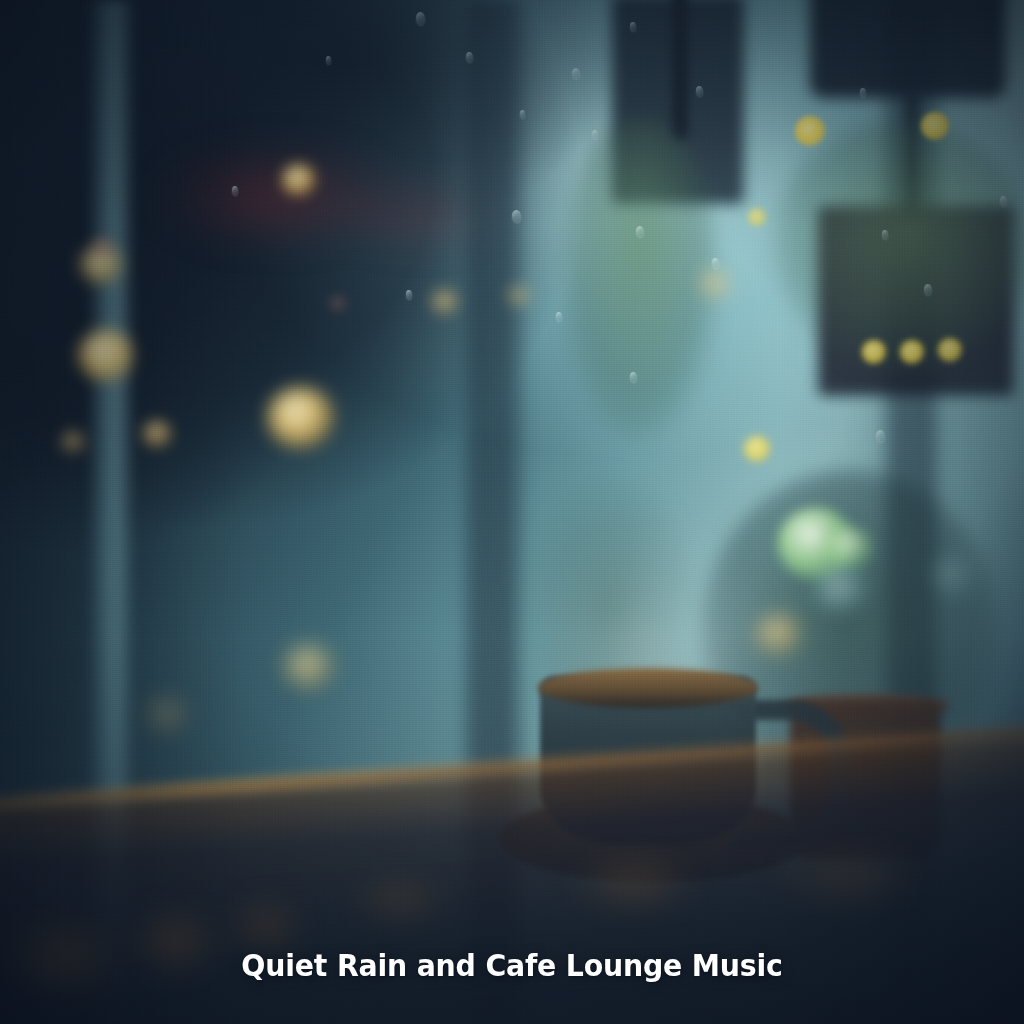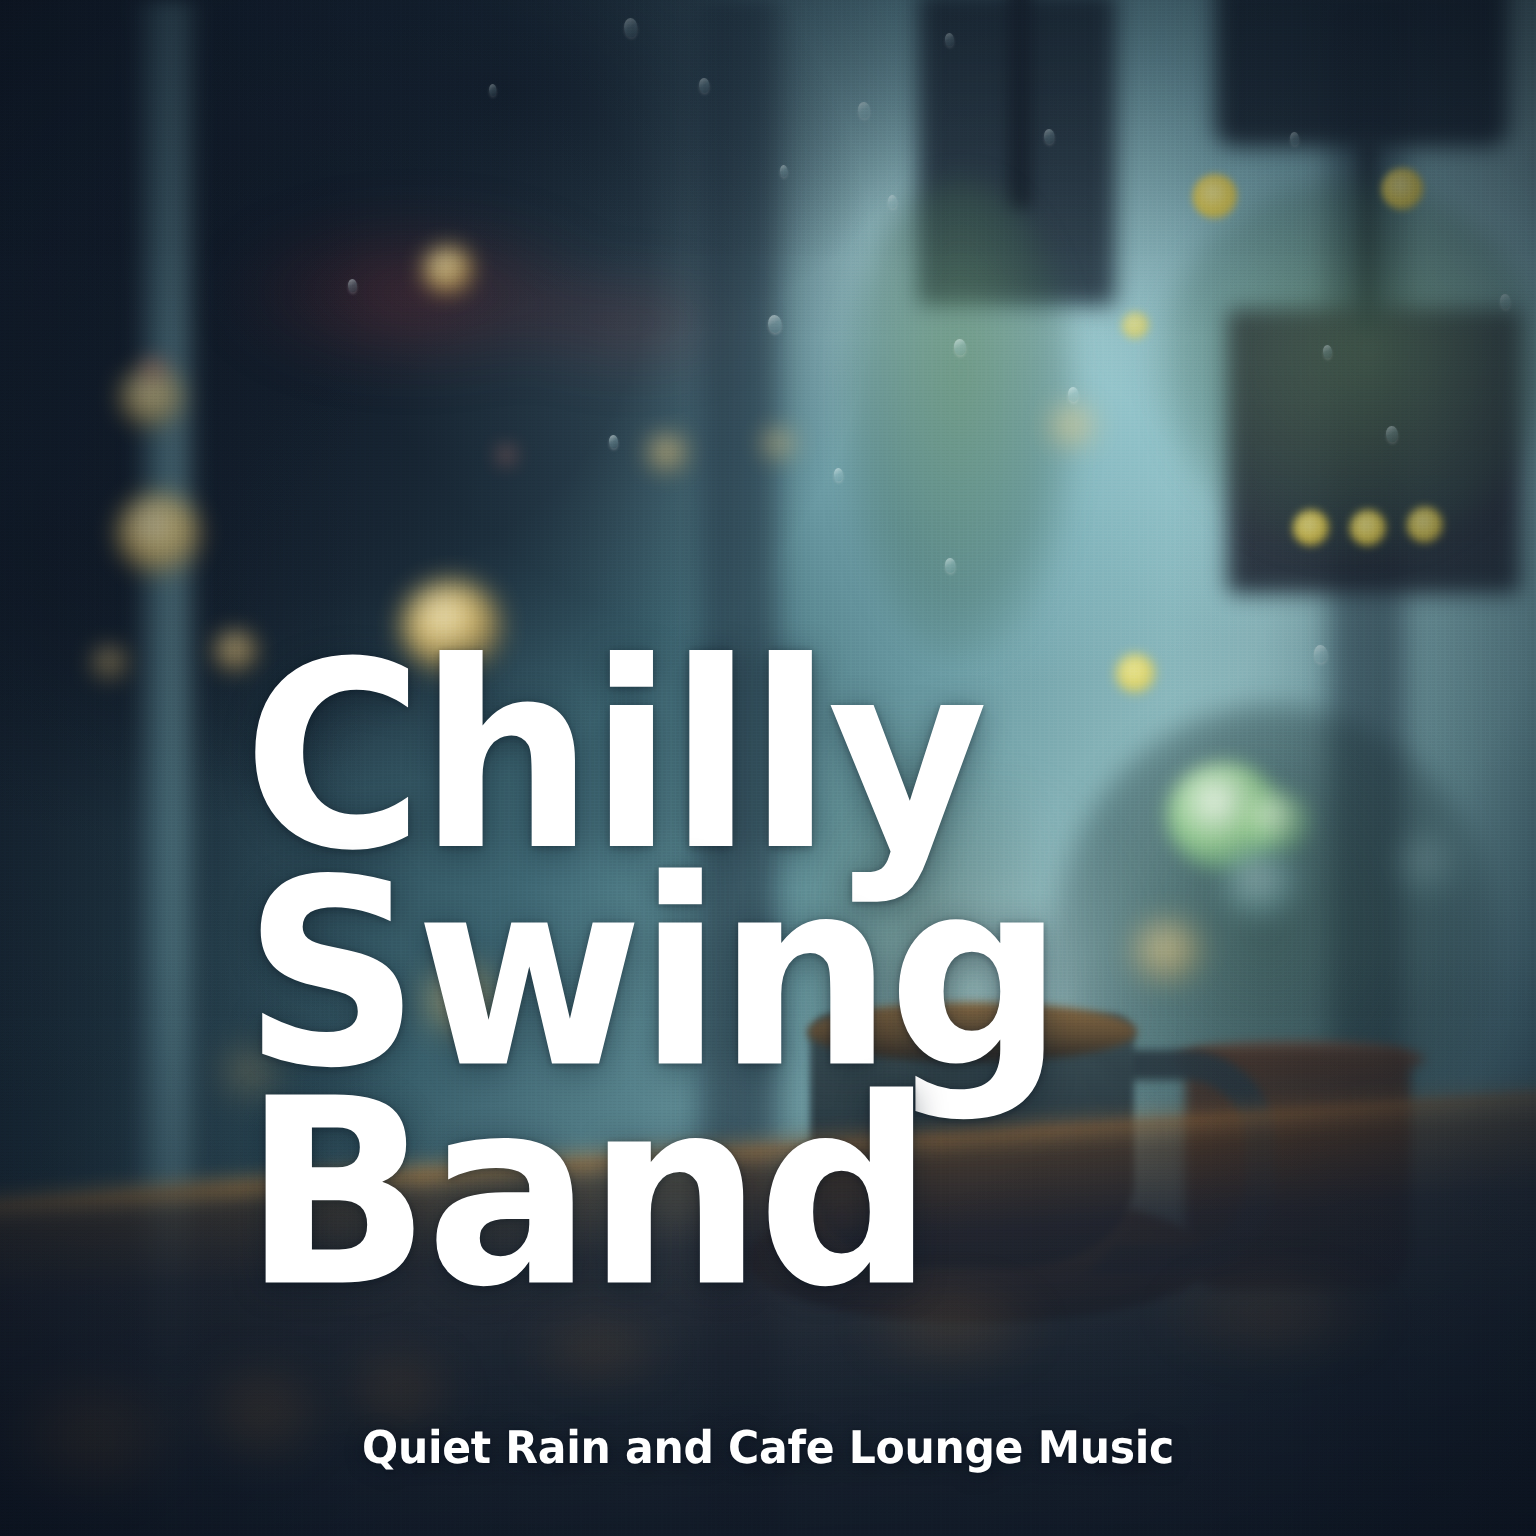--- a/index.html
+++ b/index.html
@@ -359,21 +359,16 @@
   <div class="drop" style="left:326px; top:56px;  width:5px;  height:8px;"></div>
   <div class="drop" style="left:630px; top:372px; width:7px;  height:10px;"></div>
   <div class="drop" style="left:876px; top:430px; width:9px;  height:12px;"></div>
   <div class="drop" style="left:556px; top:312px; width:6px;  height:9px;"></div>
   <div class="drop" style="left:232px; top:186px; width:6px;  height:9px;"></div>
 
   <div class="bg-layer bg-grade"></div>
   <div class="bg-layer bg-vignette"></div>
   <div class="bg-layer bg-noise"></div>
 
-  <div class="title-block">
-    <span class="title-line">Chilly</span>
-    <span class="title-line">Swing</span>
-    <span class="title-line">Band</span>
-  </div>
 
   <div class="subtitle">Quiet Rain and Cafe Lounge Music</div>
 
 </div>
 
 </body></html>

